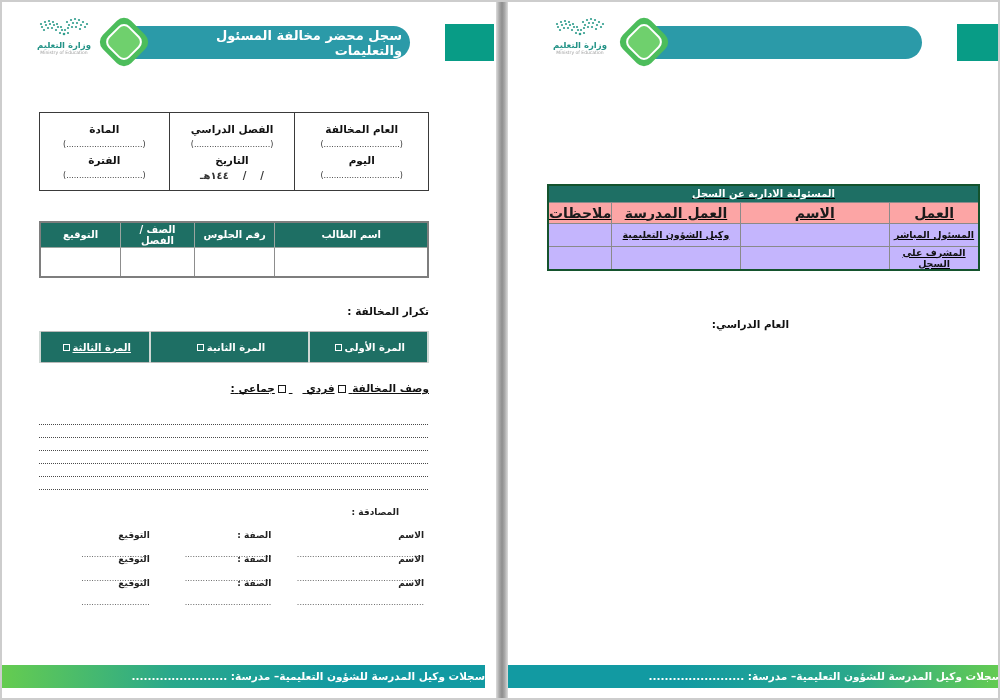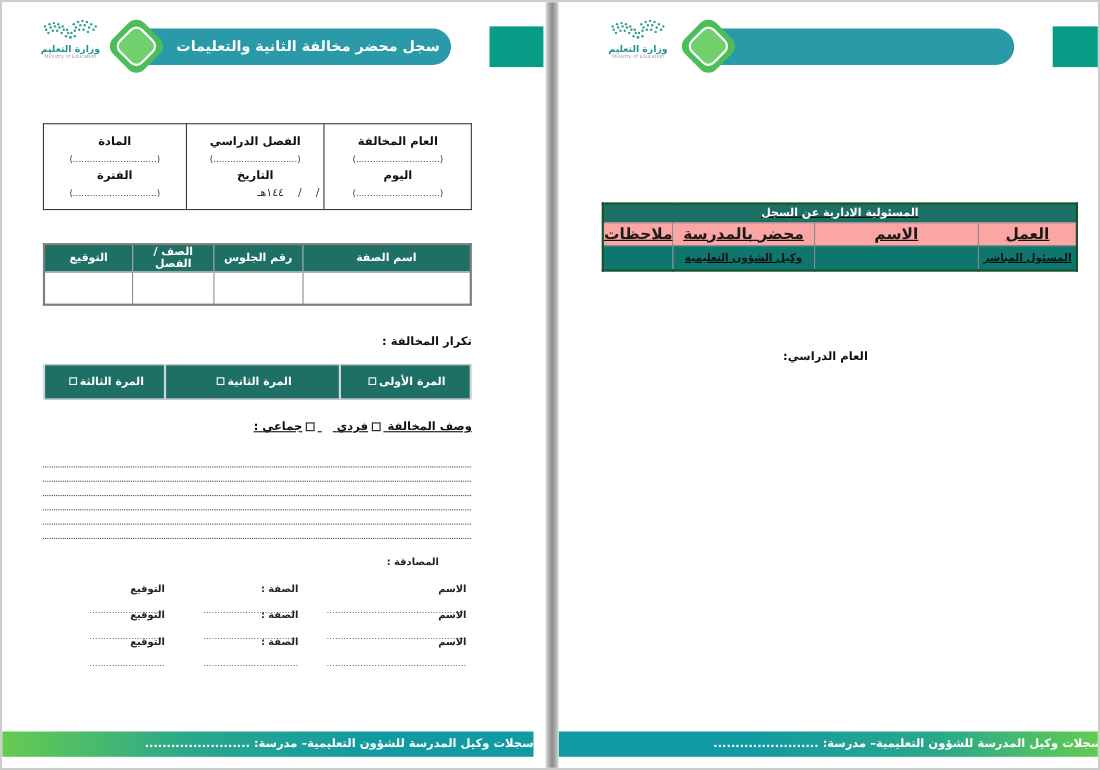--- a/index.html
+++ b/index.html
@@ -68,21 +68,21 @@
   .cert-row { display:flex; justify-content:space-between; align-items:baseline; height:24px; }
   .cert-row .lbl { font-size:9px; font-weight:bold; color:#222; }
   .cert-row .dots { font-size:8px; color:#555; letter-spacing:0.5px; }
 
   
   .admin-table { position:absolute; left:39px; top:182px; width:433px; border:2px solid #14532d;text-decoration:underline; }
   .admin-table .title-row td { background:#1e6f64; color:#fff; font-size:10px; font-weight:bold;
                                height:17px; text-align:center; border:1.4px solid #8a8a8a; }
   .admin-table th { background:#fca5a5; color:#1b1b1b; font-size:14px; font-weight:bold;
                     height:21px; border:1.4px solid #8a8a8a; }
-  .admin-table td.cell { background:#0f766e; font-size:9.5px; font-weight:bold; color:#111;
+  .admin-table td.cell { background:#c4b5fd; font-size:9.5px; font-weight:bold; color:#111;
                          height:23px; text-align:center; border:1.4px solid #8a8a8a; }
 
   .year-label { position:absolute; right:213px; top:316px; font-size:10.5px; font-weight:bold;
                 color:#111; direction:rtl; }
 
   
   .footer-bar { position:absolute; top:663px; height:23px; color:#fff; font-size:10.5px;
                 font-weight:bold; line-height:23px; text-align:right; direction:rtl; }
   .footer-left  { left:0; width:483px; padding-left:40px;
                   background:linear-gradient(90deg,#65cc50 0%,#2aa88b 35%,#129aa2 70%,#129aa2 100%); }
@@ -137,54 +137,54 @@
             <circle cx="22" cy="16" r="1.1"></circle>
             <circle cx="30" cy="16" r="1.1"></circle>
         </g>
       </svg>
       <div class="ar">وزارة التعليم</div>
       <div class="en">Ministry of Education</div>
     </div>
 
     <div class="banner" style="left:110px; top:24px; width:298px; padding-right:8px; padding-left:46px; font-size:13px;">
       <div class="diamond" style="left:-8px; top:-4px;"></div>
-      <span>سجل محضر مخالفة الثانية والتعليمات</span>
+      <span>سجل محضر مخالفة المسئول والتعليمات</span>
     </div>
 
     <div class="corner-rect" style="left:443px; width:49px;"></div>
 
     <table class="info-table">
       <tbody>
           <tr>
         <td style="width:134px;">
           <div class="lbl">العام المخالفة</div>
           <div class="val">(..............................)</div>
           <div class="lbl">اليوم</div>
           <div class="val">(..............................)</div>
         </td>
         <td style="width:126px;">
           <div class="lbl">الفصل الدراسي</div>
           <div class="val">(..............................)</div>
           <div class="lbl">التاريخ</div>
-          <div class="val" style="font-size:10px; font-weight:normal;text-align:right;">/    /    ١٤٤هـ</div>
+          <div class="val" style="font-size:10px; font-weight:bold;">/    /    ١٤٤هـ</div>
         </td>
         <td style="width:130px;">
           <div class="lbl">المادة</div>
           <div class="val">(..............................)</div>
           <div class="lbl">الفترة</div>
           <div class="val">(..............................)</div>
         </td>
       </tr>
     </tbody>
       </table>
 
     <table class="student-table">
       <tbody>
           <tr>
-        <th style="width:154px;">اسم الصفة</th>
+        <th style="width:154px;">اسم الطالب</th>
         <th style="width:81px;">رقم الجلوس</th>
         <th style="width:74px;">الصف / الفصل</th>
         <th style="width:81px;">التوقيع</th>
       </tr>
       <tr>
         <td></td>
         <td></td>
         <td></td>
         <td></td>
       </tr>
@@ -195,21 +195,21 @@
 
     <table class="repeat-table">
       <tbody>
           <tr>
         <td style="width:120px;">
           <span>المرة الأولى</span><span class="cb-white"></span>
         </td>
         <td style="width:159px;">
           <span>المرة الثانية</span><span class="cb-white"></span>
         </td>
-        <td style="width:111px;">
+        <td style="width:111px;text-decoration:underline;">
           <span>المرة الثالثة</span><span class="cb-white"></span>
         </td>
       </tr>
     </tbody>
       </table>
 
     <div class="desc-line">
       <span>وصف المخالفة</span>
       <span class="cb-dark"></span><span>فردي</span>
       <span style="display:inline-block; width:10px;"></span>
@@ -306,29 +306,35 @@
     <div class="corner-rect" style="left:449px; width:45px;"></div>
 
     <table class="admin-table">
       <tbody>
           <tr class="title-row">
         <td colspan="4">المسئولية الادارية عن السجل</td>
       </tr>
       <tr>
         <th style="width:90px;">العمل</th>
         <th style="width:151px;">الاسم</th>
-        <th style="width:129px;">محضر بالمدرسة</th>
+        <th style="width:129px;">العمل المدرسة</th>
         <th style="width:63px;">ملاحظات</th>
       </tr>
       <tr>
         <td class="cell">المسئول المباشر</td>
         <td class="cell"></td>
         <td class="cell">وكيل الشؤون التعليمية</td>
         <td class="cell"></td>
       </tr>
+      <tr>
+        <td class="cell">المشرف على السجل</td>
+        <td class="cell"></td>
+        <td class="cell"></td>
+        <td class="cell"></td>
+      </tr>
     </tbody>
       </table>
 
     <div class="year-label">العام الدراسي:</div>
 
     <div class="footer-bar footer-right">
       <span>سجلات وكيل المدرسة للشؤون التعليمية– مدرسة: ........................</span>
     </div>
   </div>
 

